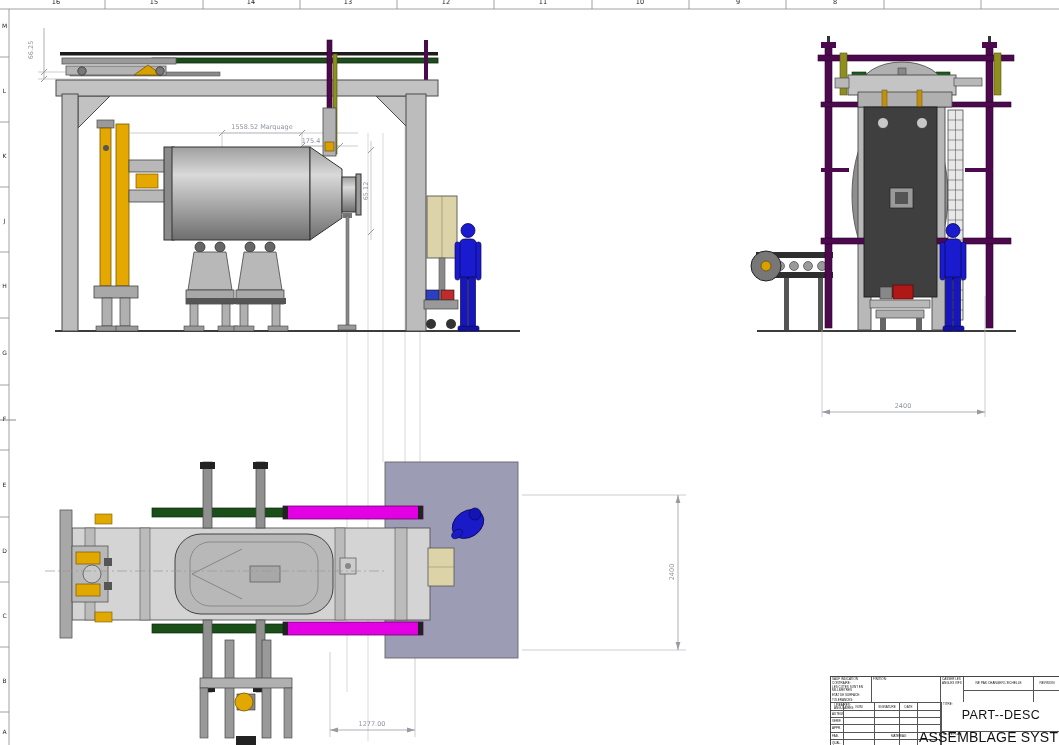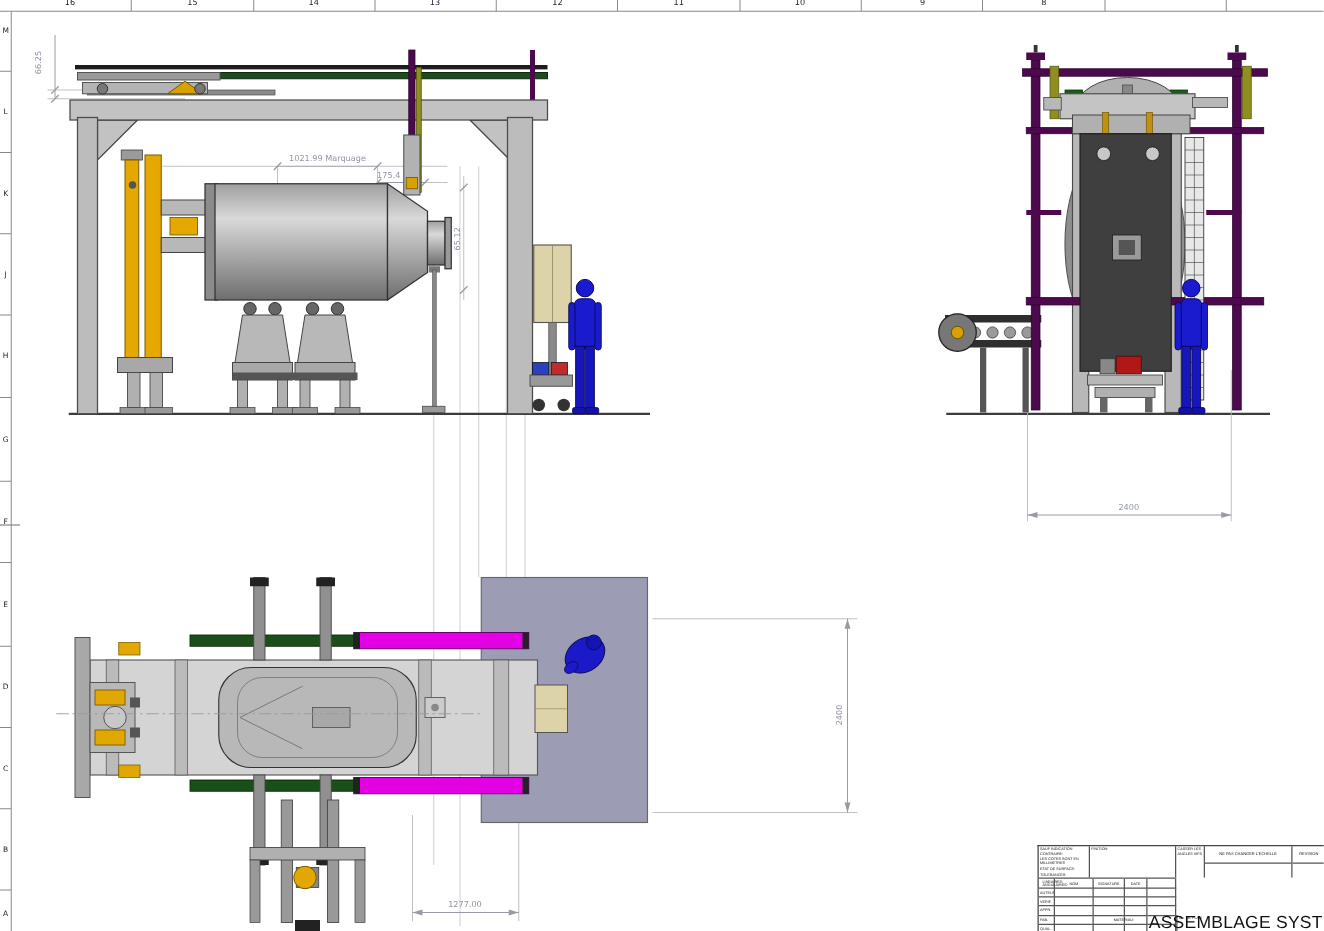--- a/index.html
+++ b/index.html
@@ -370,21 +370,21 @@
     <rect x="160" y="238" width="8" height="50" fill="#999" stroke="#444" stroke-width="0.6"></rect>
     <rect x="244" y="238" width="8" height="50" fill="#999" stroke="#444" stroke-width="0.6"></rect>
     <rect x="197" y="244" width="18" height="16" fill="#888" stroke="#333" stroke-width="0.6"></rect>
     <circle cx="204" cy="252" r="9" fill="#e0a800" stroke="#7a5800" stroke-width="0.8"></circle>
     <rect x="196" y="286" width="20" height="9" fill="#222"></rect>
   </g>
   <path d="M5,121 H345" stroke="#999" stroke-width="0.7" stroke-dasharray="10 3 2 3"></path>
 </svg>
 
 <div class="dim vert" style="left:31px;top:50px">66.25</div>
-<div class="dim" style="left:262px;top:127px">1021.99 Marquage</div>
+<div class="dim" style="left:262px;top:127px">1558.52 Marquage</div>
 <div class="dim" style="left:311px;top:141px">175.4</div>
 <div class="dim vert" style="left:366px;top:191px">65.12</div>
 <div class="dim" style="left:903px;top:406px">2400</div>
 <div class="dim vert" style="left:672px;top:572px">2400</div>
 <div class="dim" style="left:372px;top:724px">1277.00</div>
 
 <div id="titleblock">
   <div class="tbcell" style="left:0;top:0;width:41px;height:25px">
     <div class="tb-tiny" style="padding-bottom:0">SAUF INDICATION CONTRAIRE:</div>
     <div class="tb-tiny" style="padding-top:0">LES COTES SONT EN MILLIMETRES</div>
@@ -437,18 +437,22 @@
       <div class="c"></div>
       <div class="c"></div>
 
     <div class="c r">QUAL.</div>
     <div class="c"></div>
       <div class="c"></div>
       <div class="c"></div>
       <div class="c"></div>
   </div>
 
+  <div id="tb-title">
+    <div class="tb-tiny">TITRE:</div>
+    <div class="big">PART--DESC</div>
+  </div>
   <div id="tb-no">
     <div class="tb-tiny">No. DE PLAN</div>
   </div>
   <div id="tb-mat">MATERIAU:</div>
   <div id="tb-bigno">ASSEMBLAGE SYSTEME CO</div>
 </div>
 
 </body></html>

